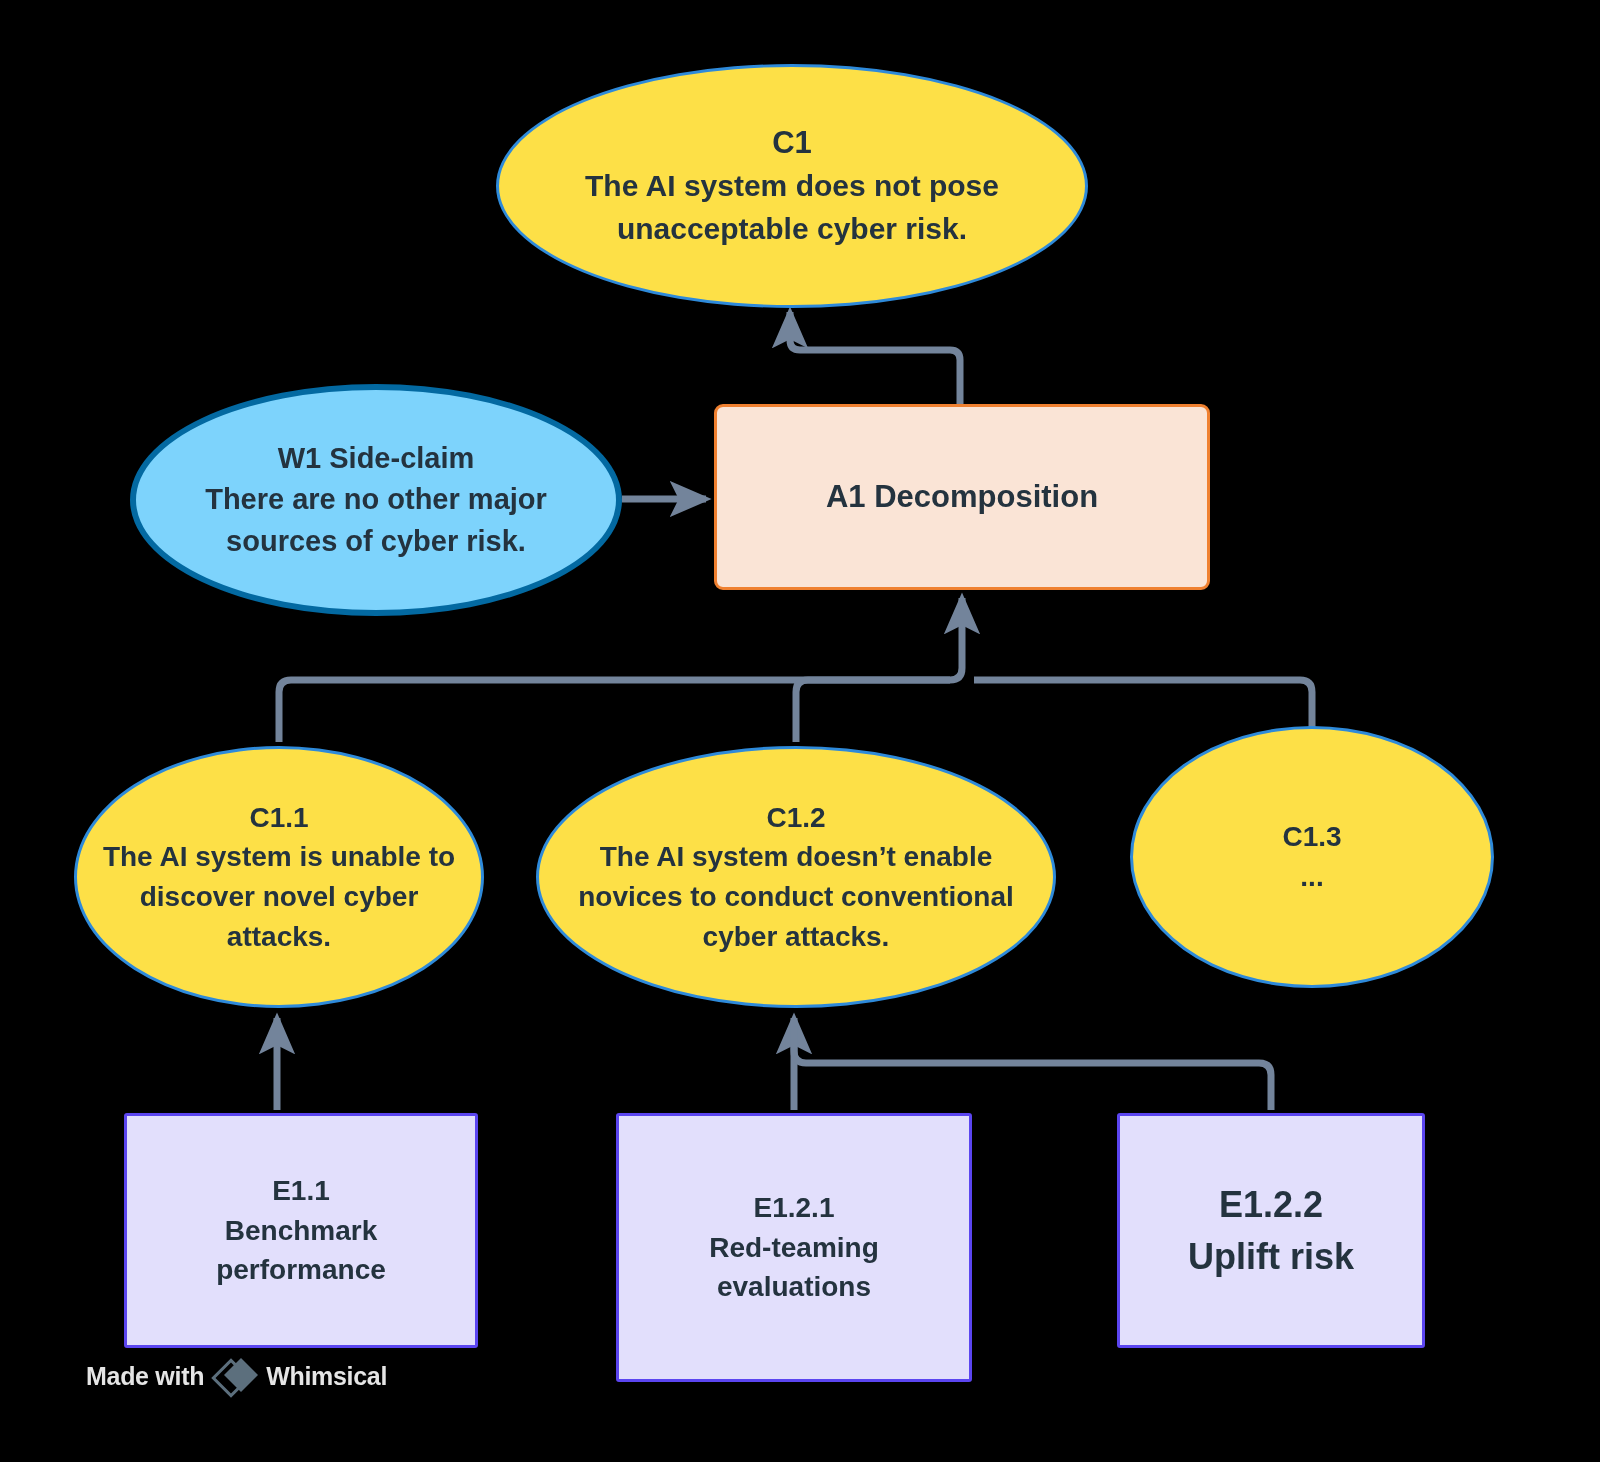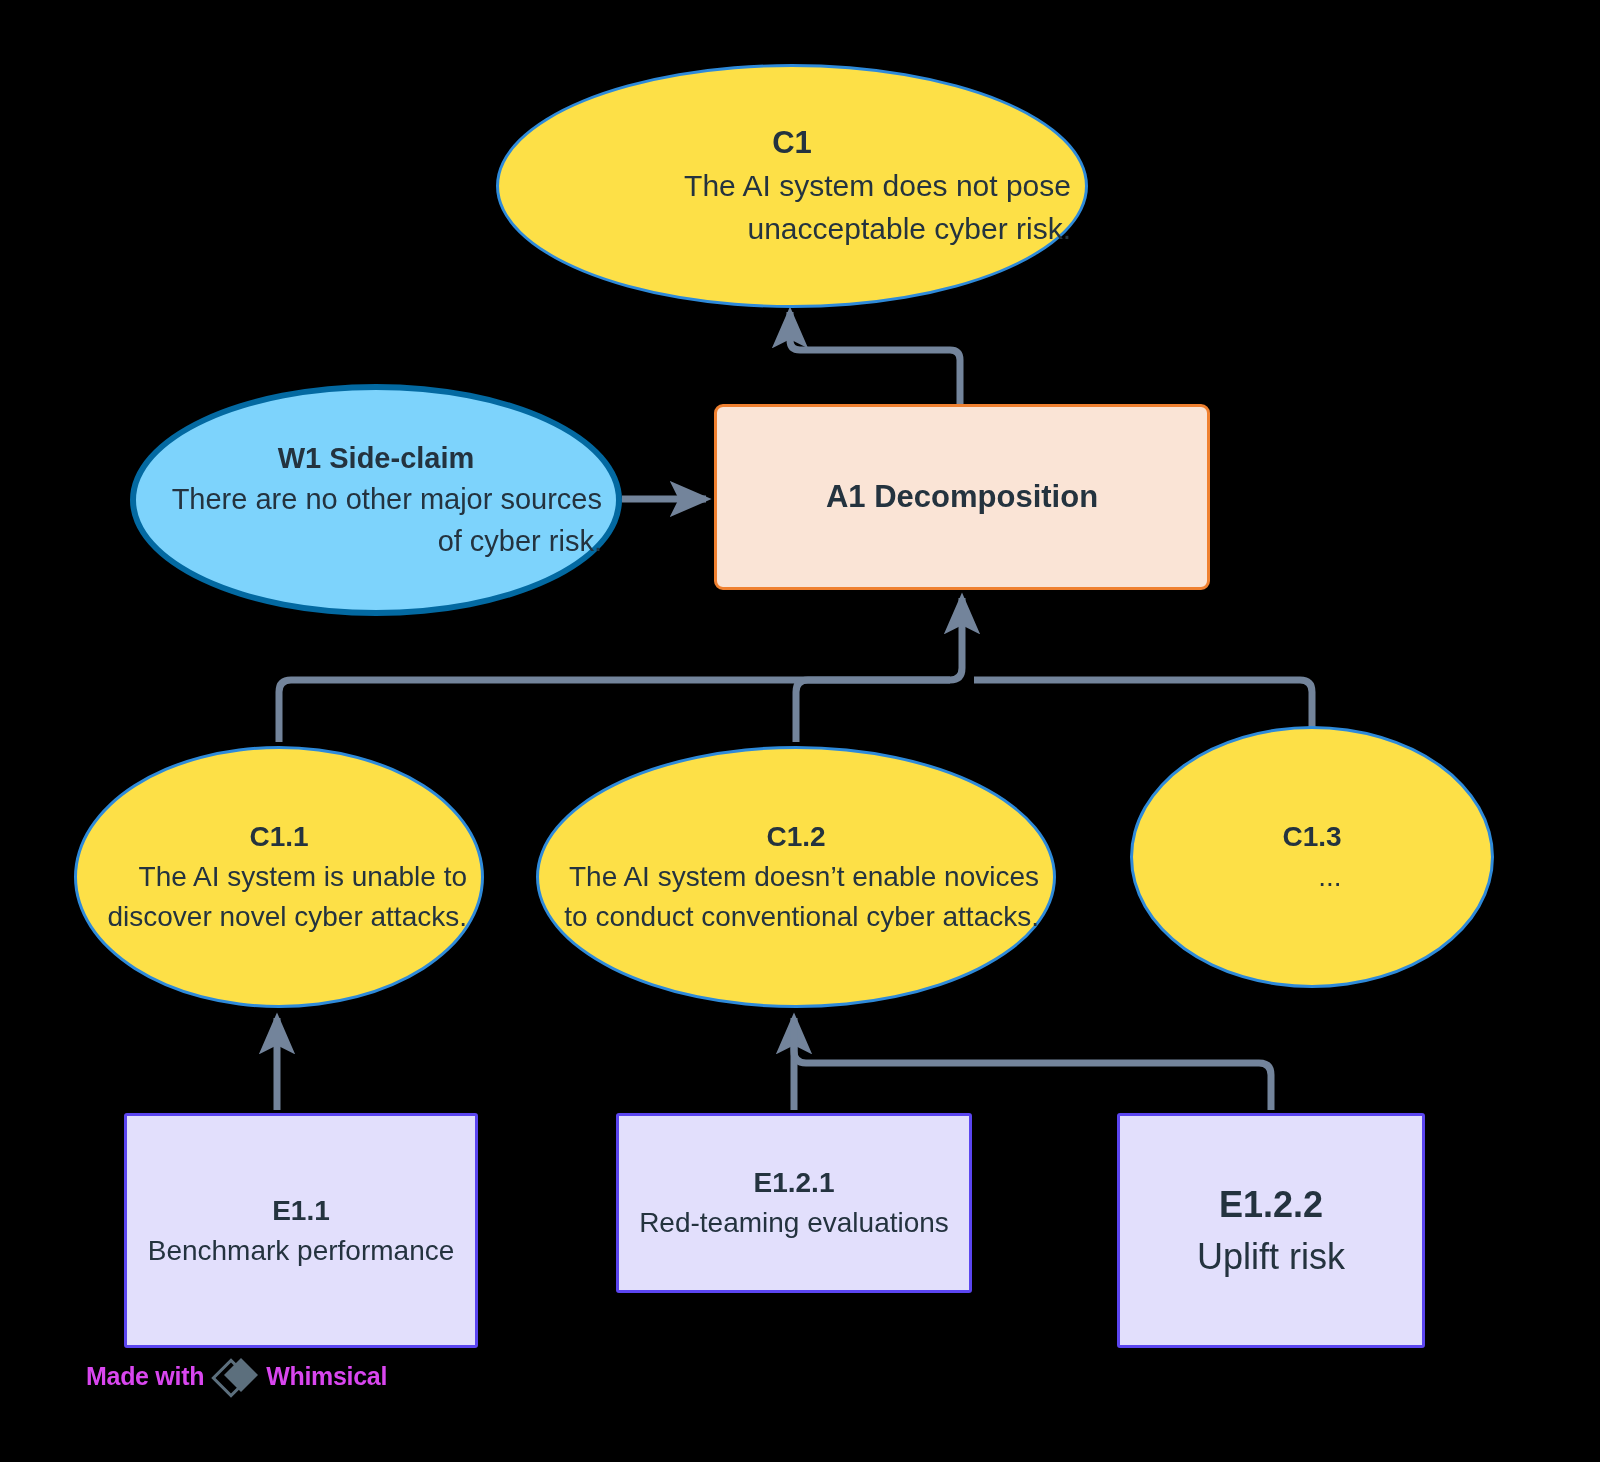--- a/index.html
+++ b/index.html
@@ -36,22 +36,21 @@
     display: block;
     line-height: 1.42;
     padding: 0 14px;
   }
   .node .title {
     display: block;
     font-weight: bold;
   }
   .node .body {
     display: block;
-    font-weight: normal;
-    text-align: right;
+    font-weight: bold;
   }
 
   
   .claim {
     background: #fde047;
     border: 3px solid #2e8ada;
     border-radius: 50%;
   }
   
   .sideclaim {
@@ -72,34 +71,34 @@
     border-radius: 3px;
   }
 
   #n-c1    { left: 496px;  top: 64px;   width: 592px; height: 244px; font-size: 30px; }
   #n-w1    { left: 130px;  top: 384px;  width: 492px; height: 232px; font-size: 29px; }
   #n-a1    { left: 714px;  top: 404px;  width: 496px; height: 186px; font-size: 30px; }
   #n-c11   { left: 74px;   top: 746px;  width: 410px; height: 262px; font-size: 28px; }
   #n-c12   { left: 536px;  top: 746px;  width: 520px; height: 262px; font-size: 28px; }
   #n-c13   { left: 1130px; top: 726px;  width: 364px; height: 262px; font-size: 28px; }
   #n-e11   { left: 100px;  top: 1113px; width: 354px; height: 235px; font-size: 28px; margin-left: 24px; }
-  #n-e121  { left: 616px;  top: 1113px; width: 356px; height: 180px; font-size: 28px; }
+  #n-e121  { left: 616px;  top: 1113px; width: 356px; height: 269px; font-size: 28px; }
   #n-e122  { left: 1117px; top: 1113px; width: 308px; height: 235px; font-size: 36px; }
 
   #n-c1 .title, #n-a1 .title { font-size: 31px; }
 
   
   #watermark {
     position: absolute;
     left: 86px;
     top: 1357px;
     display: flex;
     align-items: center;
     gap: 12px;
-    color: #d946ef;
+    color: #e5e5e5;
     font-size: 25px;
     font-weight: bold;
     letter-spacing: -0.3px;
   }
   #watermark .wm-mark {
     position: relative;
     width: 38px;
     height: 38px;
     flex: 0 0 auto;
   }

